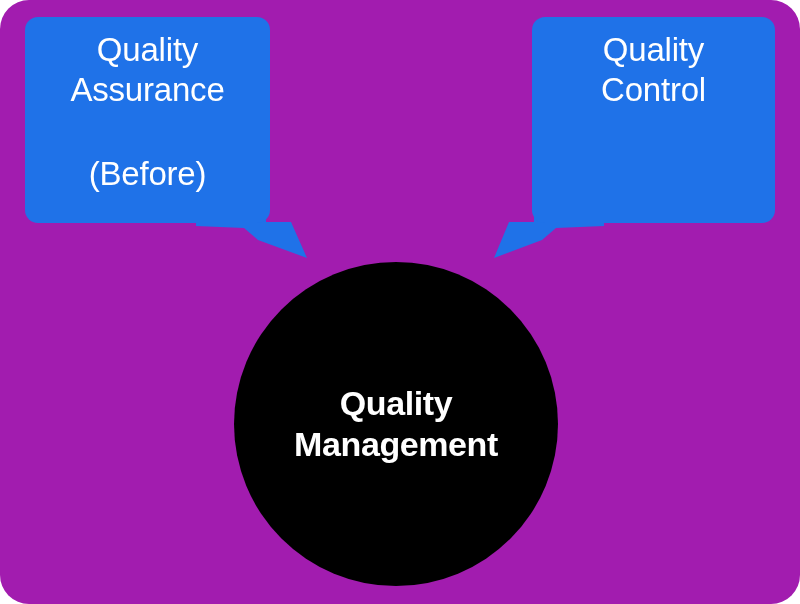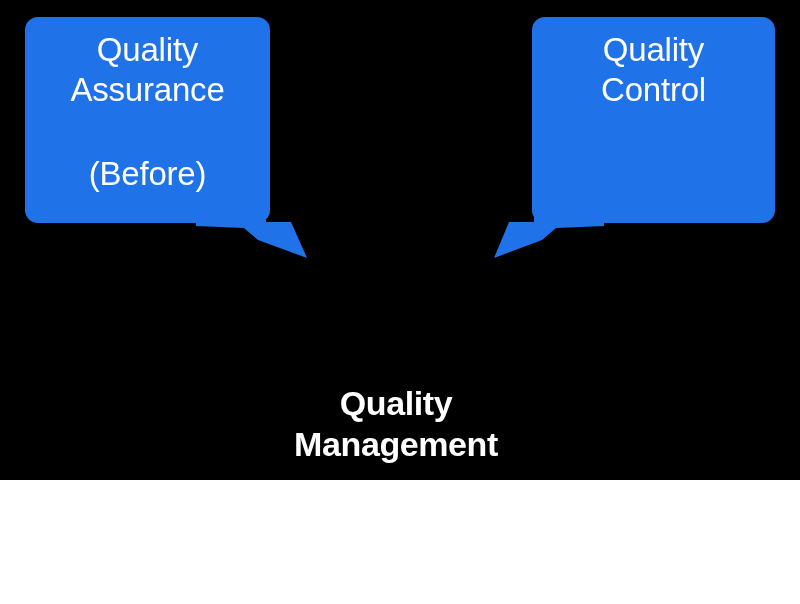--- a/index.html
+++ b/index.html
@@ -8,23 +8,24 @@
     padding: 0;
     background: #ffffff;
   }
   body {
     font-family: "Liberation Sans", sans-serif;
     -webkit-font-smoothing: antialiased;
   }
   #canvas {
     position: relative;
     width: 800px;
-    height: 480px;
-    background: #000000;
+    height: 604px;
+    background: #a21caf;
     overflow: hidden;
+    border-radius: 29px;
   }
 
   
   .bubble {
     position: absolute;
     border-radius: 13px;
     display: flex;
     flex-direction: column;
     align-items: center;
     box-sizing: border-box;

